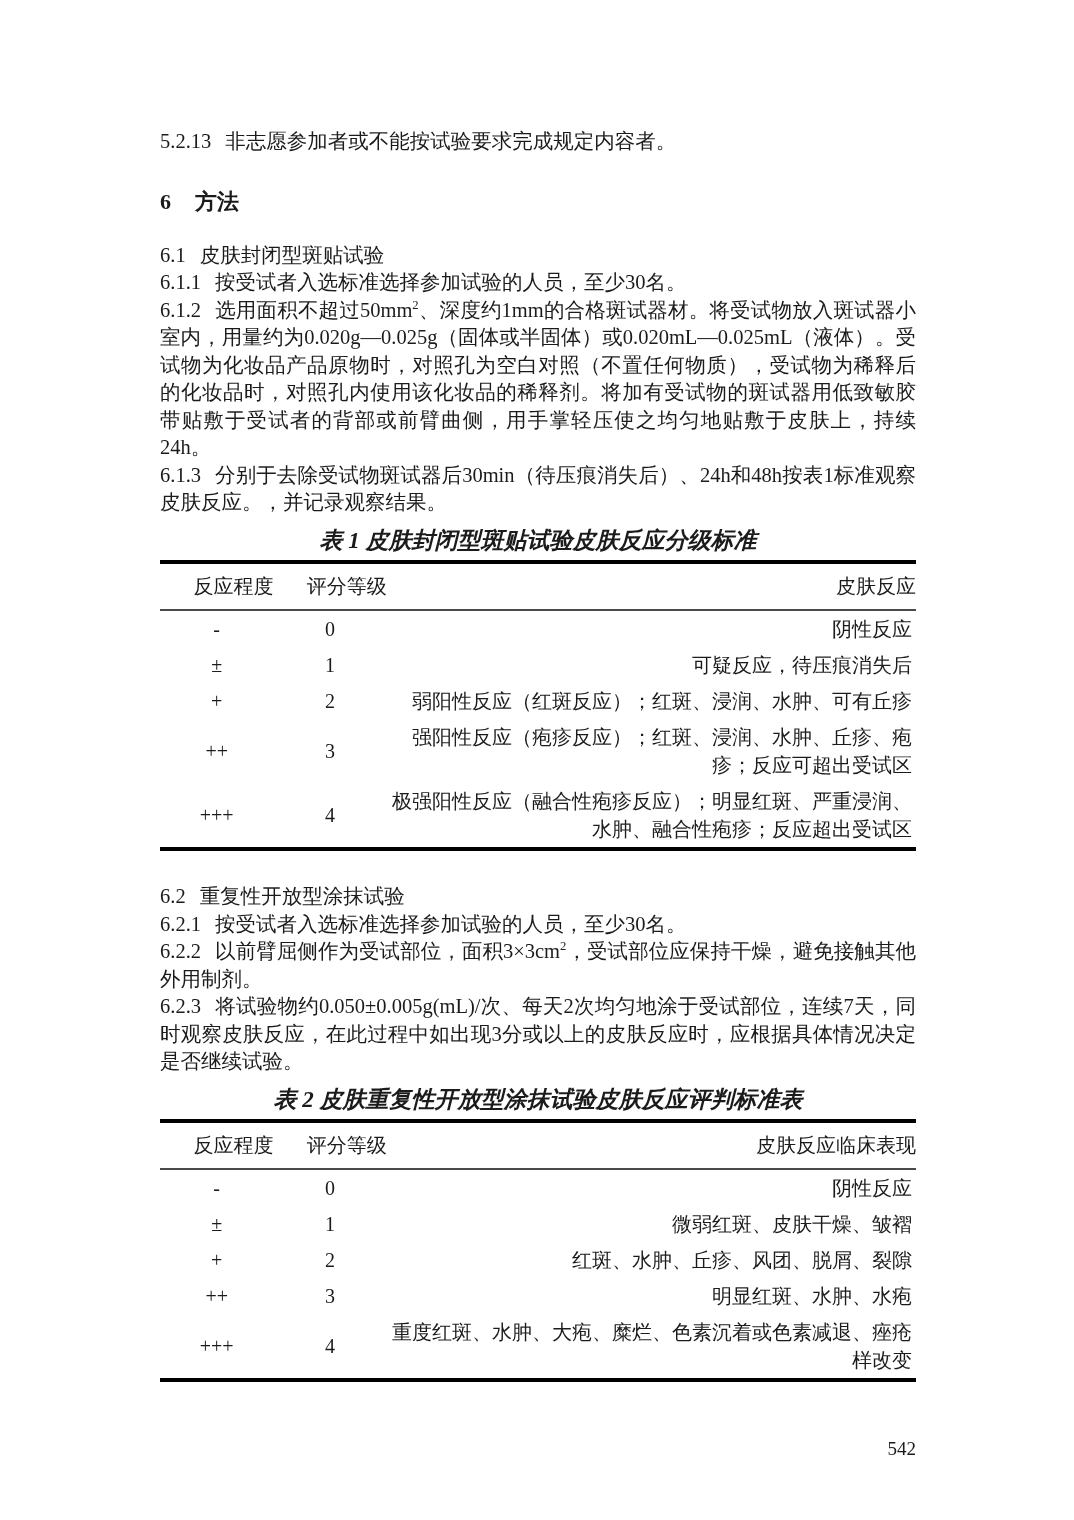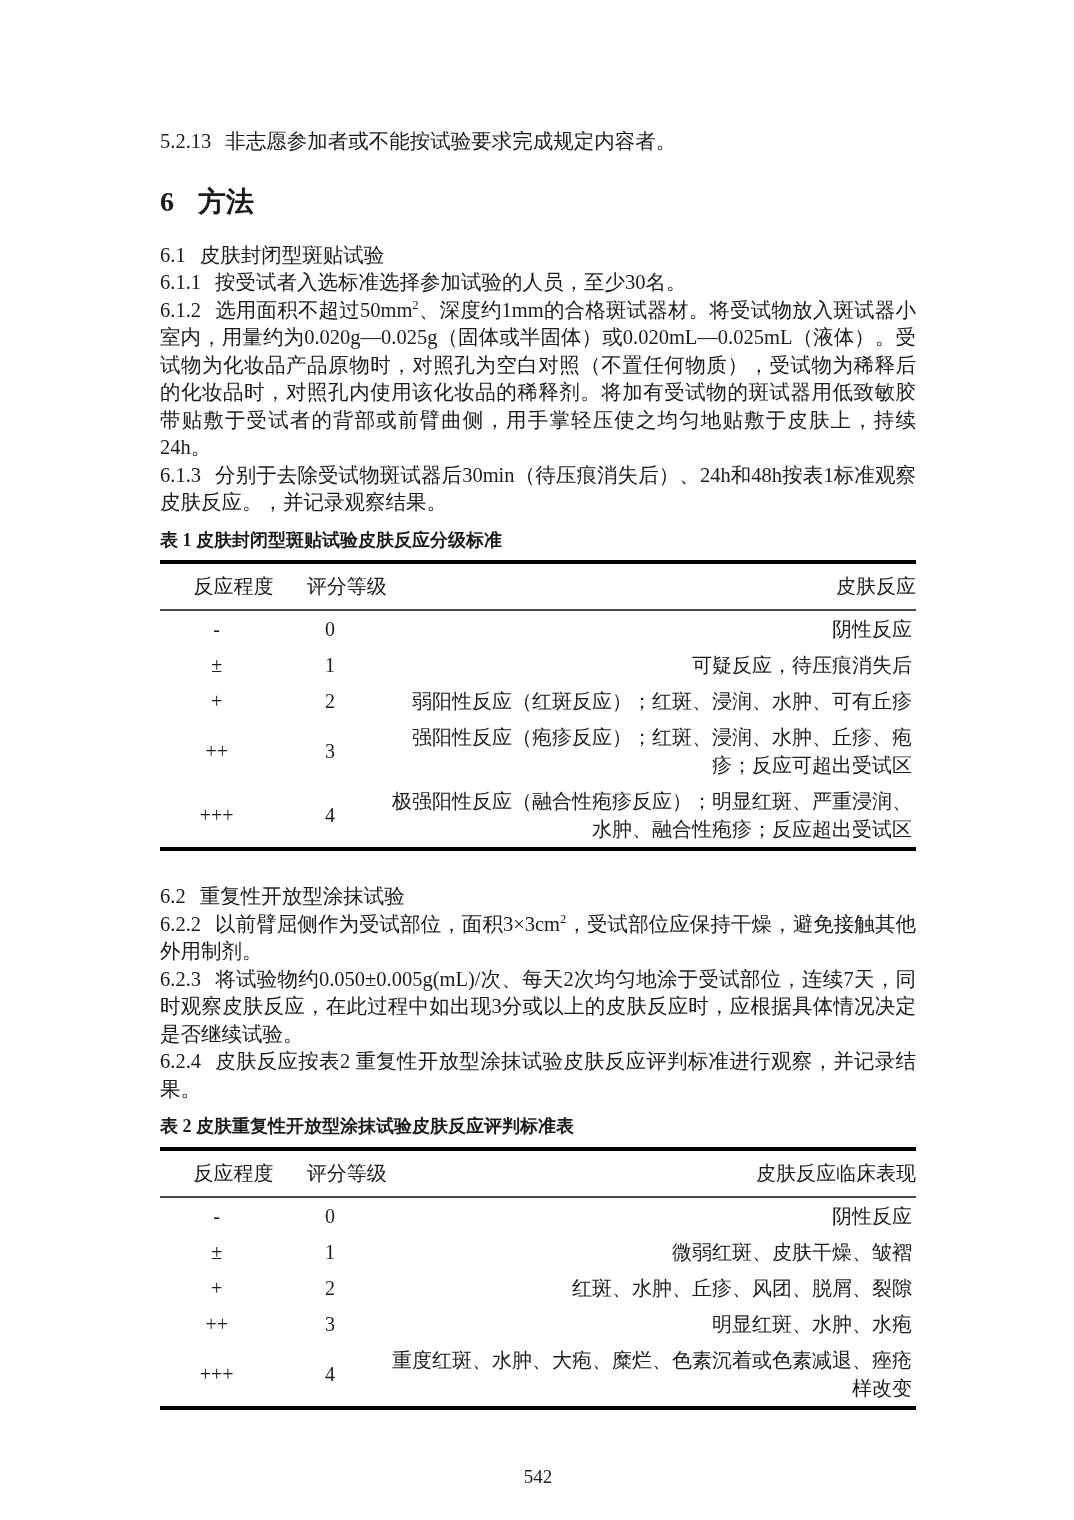--- a/index.html
+++ b/index.html
@@ -18,30 +18,32 @@
   .para {
     margin: 0;
     font-size: 20.5px;
     line-height: 27.5px;
     text-align: justify;
   }
   .para .num { margin-right: 14px; }
   sup { font-size: 0.62em; line-height: 0; }
   .heading {
     margin: 32px 0 26px 0;
-    font-size: 28px;
+    font-size: 22px;
     line-height: 28px;
     font-weight: bold;
   }
   .heading .num { margin-right: 24px; }
   .caption {
     margin: 10px 0 6px 0;
-    font-size: 18px;
+    text-align: center;
+    font-size: 23px;
     line-height: 27.5px;
     font-weight: bold;
+    font-style: italic;
   }
   table.threeline {
     width: 100%;
     border-collapse: collapse;
     border-top: 4px solid #000000;
     border-bottom: 4px solid #000000;
     font-size: 20px;
     line-height: 28px;
   }
   table.threeline th {
@@ -53,21 +55,21 @@
   table.threeline td { padding: 4px 0; }
   table.threeline td:nth-child(1),
   table.threeline td:nth-child(2) { text-align: center; }
   table.threeline td:nth-child(3) { text-align: right; padding-right: 4px; }
   col.c1 { width: 15%; }
   col.c2 { width: 15%; }
   col.c3 { width: 70%; }
   .block-gap { margin-top: 32px; }
   .pageno {
     margin: 54px 0 0 0;
-    text-align: center;
+    text-align: right;
     font-size: 19px;
     line-height: 26px;
   }
 </style>
 </head>
 <body>
 
 <div class="page">
 
   <p class="para">
@@ -135,32 +137,32 @@
         <td>4</td>
         <td>极强阳性反应（融合性疱疹反应）；明显红斑、严重浸润、水肿、融合性疱疹；反应超出受试区</td>
       </tr>
     </tbody>
   </table>
 
   <p class="para block-gap">
     <span class="num">6.2</span><span>重复性开放型涂抹试验</span>
   </p>
 
+  <p class="para">
+    <span class="num">6.2.1</span><span>按受试者入选标准选择参加试验的人员，至少30名。</span>
+  </p>
 
   <p class="para">
     <span class="num">6.2.2</span><span>以前臂屈侧作为受试部位，面积3×3cm</span><sup>2</sup><span>，受试部位应保持干燥，避免接触其他外用制剂。</span>
   </p>
 
   <p class="para">
     <span class="num">6.2.3</span><span>将试验物约0.050±0.005g(mL)/次、每天2次均匀地涂于受试部位，连续7天，同时观察皮肤反应，在此过程中如出现3分或以上的皮肤反应时，应根据具体情况决定是否继续试验。</span>
   </p>
 
-  <p class="para">
-    <span class="num">6.2.4</span><span>皮肤反应按表2 重复性开放型涂抹试验皮肤反应评判标准进行观察，并记录结果。</span>
-  </p>
 
   <p class="caption">表 2 皮肤重复性开放型涂抹试验皮肤反应评判标准表</p>
 
   <table class="threeline">
     <colgroup>
         <col class="c1">
         <col class="c2">
         <col class="c3">
       </colgroup>
     <thead>

